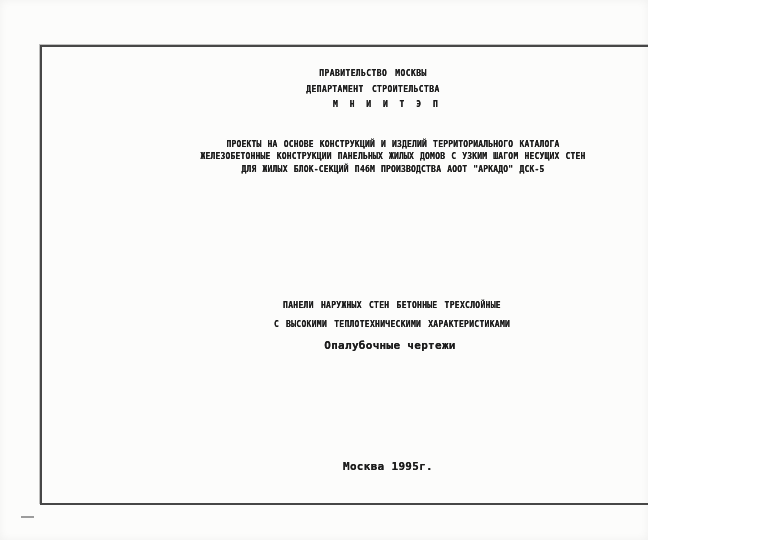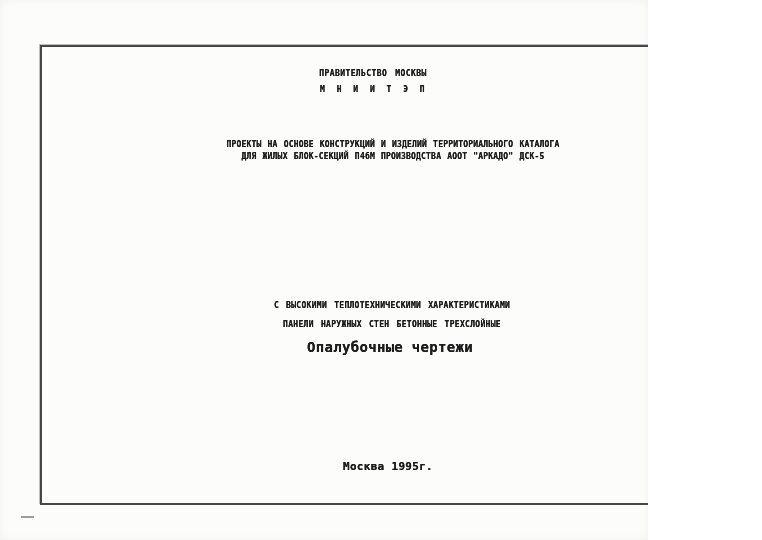--- a/index.html
+++ b/index.html
@@ -76,21 +76,21 @@
     top: 297px;
     font-size: 8px;
     line-height: 18.5px;
     word-spacing: 2px;
     letter-spacing: 0.3px;
   }
 
   .subject-note {
     left: 390px;
     top: 339px;
-    font-size: 14px;
+    font-size: 11px;
     letter-spacing: 0.3px;
   }
 
   .footer-line {
     left: 388px;
     top: 460px;
     font-size: 11px;
     letter-spacing: 0.3px;
   }
 
@@ -116,33 +116,35 @@
 </style>
 </head>
 <body>
 
 <div class="canvas">
 
   <div class="frame"></div>
 
   <div class="block header">
     <div>ПРАВИТЕЛЬСТВО МОСКВЫ</div>
+    <div>ДЕПАРТАМЕНТ СТРОИТЕЛЬСТВА</div>
     <div class="org-abbr">М Н И И Т Э П</div>
   </div>
 
   <div class="block description">
     <div>ПРОЕКТЫ НА ОСНОВЕ КОНСТРУКЦИЙ И ИЗДЕЛИЙ ТЕРРИТОРИАЛЬНОГО КАТАЛОГА</div>
+    <div>ЖЕЛЕЗОБЕТОННЫЕ КОНСТРУКЦИИ ПАНЕЛЬНЫХ ЖИЛЫХ ДОМОВ С УЗКИМ ШАГОМ НЕСУЩИХ СТЕН</div>
     <div>ДЛЯ ЖИЛЫХ БЛОК-СЕКЦИЙ П46М ПРОИЗВОДСТВА АООТ "АРКАДО" ДСК-5</div>
   </div>
 
   <div class="doc-number">5 РС41-57</div>
 
   <div class="block subject">
+    <div>ПАНЕЛИ НАРУЖНЫХ СТЕН БЕТОННЫЕ ТРЕХСЛОЙНЫЕ</div>
     <div>С ВЫСОКИМИ ТЕПЛОТЕХНИЧЕСКИМИ ХАРАКТЕРИСТИКАМИ</div>
-    <div>ПАНЕЛИ НАРУЖНЫХ СТЕН БЕТОННЫЕ ТРЕХСЛОЙНЫЕ</div>
   </div>
 
   <div class="block subject-note">Опалубочные чертежи</div>
 
   <div class="block footer-line">Москва 1995г.</div>
 
   <div class="watermark">gbi22.ru</div>
 
   <div class="artifact-dash"></div>
 

